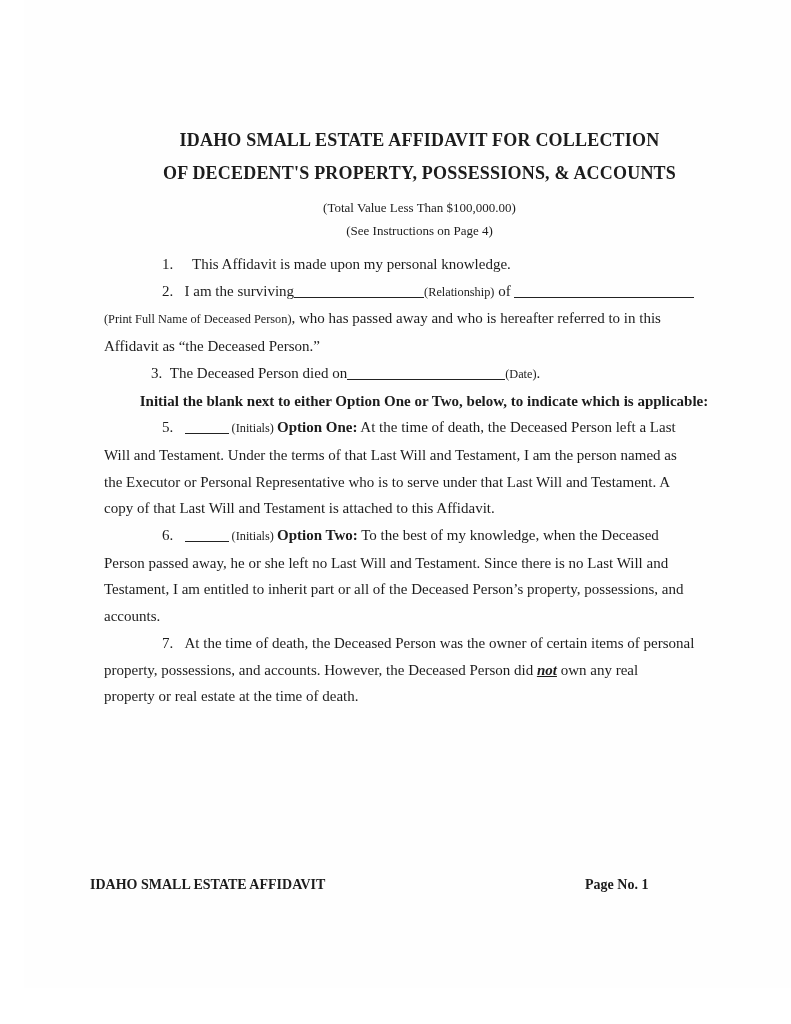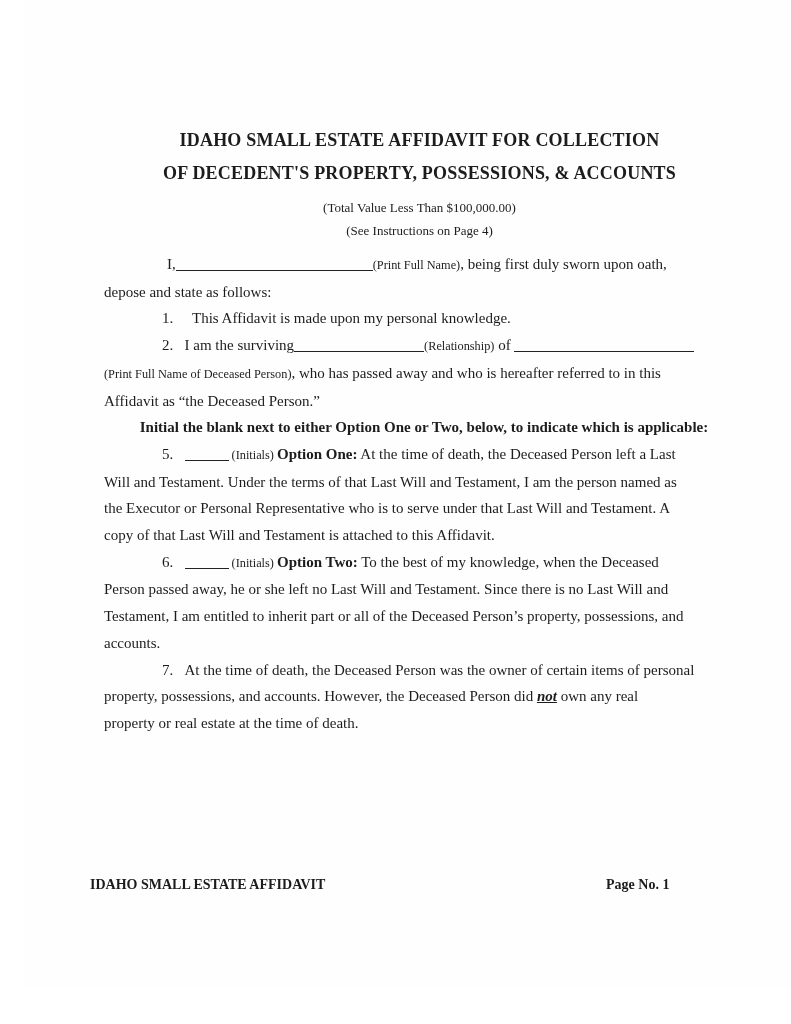--- a/index.html
+++ b/index.html
@@ -54,42 +54,42 @@
   .doc-footer {
     position: absolute;
     top: 877px;
     left: 66px;
     width: 660px;
     font-size: 14px;
     font-weight: bold;
   }
   .footer-right {
     position: absolute;
-    left: 516px;
+    left: 495px;
     top: 0;
   }
 </style>
 </head>
 <body>
 
 <div class="page">
 
   <div class="doc-header">
     <div class="title-line">IDAHO SMALL ESTATE AFFIDAVIT FOR COLLECTION</div>
     <div class="title-line">OF DECEDENT'S PROPERTY, POSSESSIONS, &amp; ACCOUNTS</div>
     <div class="subtitle-block">
       <div class="subtitle-line">(Total Value Less Than $100,000.00)</div>
       <div class="subtitle-line">(See Instructions on Page 4)</div>
     </div>
   </div>
 
   <div class="doc-body">
-      <p class="para" style="text-indent: 63px;"><span class="seg-text">I,</span><span class="blank" style="width: 197px;"></span><span class="seg-small">(Print Full Name)</span><span class="seg-text">, being first duly sworn upon oath,</span><br><span class="seg-text">depose and state as follows:</span></p>
       <p class="para" style="text-indent: 58px;"><span class="seg-text">1.&nbsp;&nbsp;&nbsp;&nbsp;&nbsp;This Affidavit is made upon my personal knowledge.</span></p>
       <p class="para" style="text-indent: 58px;"><span class="seg-text">2.&nbsp;&nbsp;&nbsp;I am the surviving</span><span class="blank" style="width: 130px;"></span><span class="seg-small">(Relationship)</span><span class="seg-text"> of </span><span class="blank" style="width: 180px;"></span><br><span class="seg-small">(Print Full Name of Deceased Person)</span><span class="seg-text">, who has passed away and who is hereafter referred to in this</span><br><span class="seg-text">Affidavit as “the Deceased Person.”</span></p>
+      <p class="para" style="text-indent: 47px;"><span class="seg-text">3.&nbsp;&nbsp;The Deceased Person died on</span><span class="blank" style="width: 158px;"></span><span class="seg-small">(Date)</span><span class="seg-text">.</span></p>
       <p class="para para-bold" style="text-indent: 0px;"><span class="seg-text">Initial the blank next to either Option One or Two, below, to indicate which is applicable:</span></p>
       <p class="para" style="text-indent: 58px;"><span class="seg-text">5.&nbsp;&nbsp;&nbsp;</span><span class="blank" style="width: 44px;"></span><span class="seg-small">&nbsp;(Initials)&nbsp;</span><span class="seg-bold">Option One:</span><span class="seg-text"> At the time of death, the Deceased Person left a Last</span><br><span class="seg-text">Will and Testament. Under the terms of that Last Will and Testament, I am the person named as</span><br><span class="seg-text">the Executor or Personal Representative who is to serve under that Last Will and Testament. A</span><br><span class="seg-text">copy of that Last Will and Testament is attached to this Affidavit.</span></p>
       <p class="para" style="text-indent: 58px;"><span class="seg-text">6.&nbsp;&nbsp;&nbsp;</span><span class="blank" style="width: 44px;"></span><span class="seg-small">&nbsp;(Initials)&nbsp;</span><span class="seg-bold">Option Two:</span><span class="seg-text"> To the best of my knowledge, when the Deceased</span><br><span class="seg-text">Person passed away, he or she left no Last Will and Testament. Since there is no Last Will and</span><br><span class="seg-text">Testament, I am entitled to inherit part or all of the Deceased Person’s property, possessions, and</span><br><span class="seg-text">accounts.</span></p>
       <p class="para" style="text-indent: 58px;"><span class="seg-text">7.&nbsp;&nbsp;&nbsp;At the time of death, the Deceased Person was the owner of certain items of personal</span><br><span class="seg-text">property, possessions, and accounts. However, the Deceased Person did </span><span class="seg-not">not</span><span class="seg-text"> own any real</span><br><span class="seg-text">property or real estate at the time of death.</span></p>
     </div>
 
   <div class="doc-footer">
     <span class="footer-left">IDAHO SMALL ESTATE AFFIDAVIT</span>
     <span class="footer-right">Page No. 1</span>
   </div>

